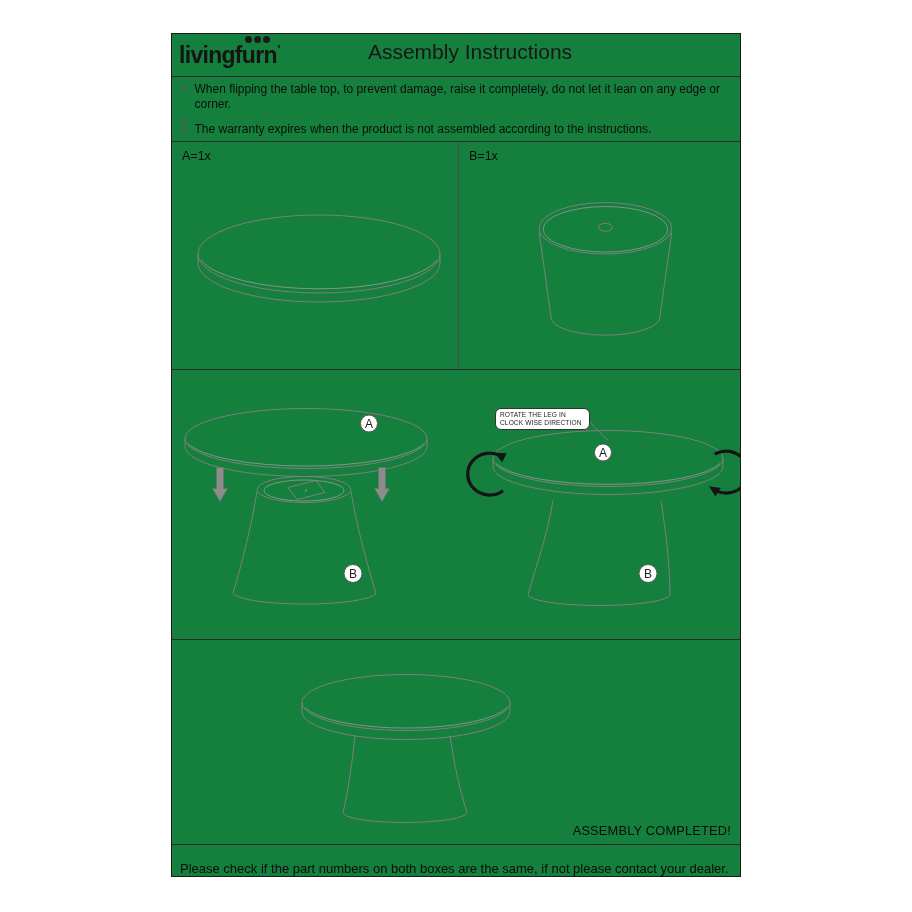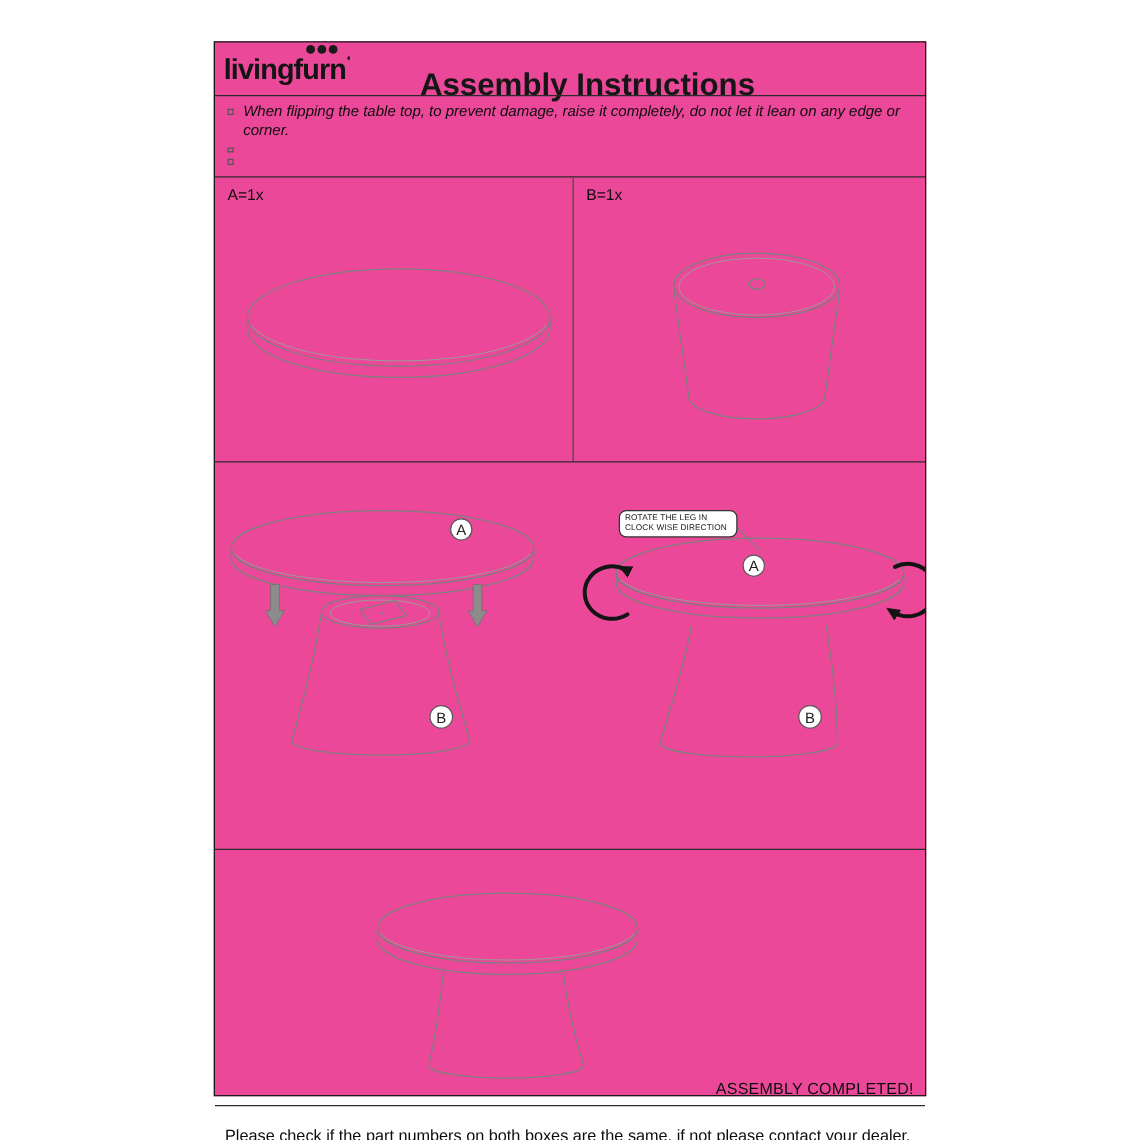--- a/index.html
+++ b/index.html
@@ -1,56 +1,56 @@
 <!DOCTYPE html>
 <html><head>
 <meta charset="utf-8">
 <style>
   * { margin:0; padding:0; box-sizing:border-box; }
   html,body { width:912px; height:912px; background:#ffffff; overflow:hidden;
     font-family:"Liberation Sans","DejaVu Sans",sans-serif; color:#111; }
 
   .doc { position:absolute; left:171px; top:33px; width:570px; height:844px;
-    border:1.5px solid #1a1a1a; background:#ec4899; }
+    border:1.5px solid #1a1a1a; background:#15803d; }
 
   .row { position:relative; width:100%; }
   .row + .row { border-top:1.5px solid #2a2a2a; }
 
   
   .row.header { height:42px; }
   .logo { position:absolute; left:7px; top:8px; }
   .logo-text { font-size:23px; font-weight:bold; letter-spacing:-0.7px; color:#141414; }
   .logo-dots { position:absolute; left:66px; top:-6px; display:flex; gap:2px; }
   .logo-dots span { width:7px; height:7px; border-radius:50%; background:#1a1a1a; display:inline-block; }
   .tm-dot { display:inline-block; width:2.5px; height:2.5px; border-radius:50%; background:#1a1a1a; vertical-align:top; margin-top:3px; margin-left:1px; }
-  .title { position:absolute; top:20px; left:calc(50% + 14px); transform:translateX(-50%);
-    font-size:25px; color:#161616; white-space:nowrap;font-weight:bold; }
+  .title { position:absolute; top:6px; left:calc(50% + 14px); transform:translateX(-50%);
+    font-size:21px; color:#161616; white-space:nowrap; }
 
   
   .row.bullets { height:65px; padding:5px 8px 0 9px; }
-  .warning { display:flex; align-items:flex-start; line-height:15.4px; font-size:12px; color:#0c0c0c;font-style:italic; }
+  .warning { display:flex; align-items:flex-start; line-height:15.4px; font-size:12px; color:#0c0c0c; }
   .sq { flex:0 0 auto; width:4.5px; height:4.5px; border:1px solid #555; margin:5px 8px 0 1px; }
 
   
   .row.parts { height:228px; display:flex; }
   .cell { position:relative; height:100%; }
   .cellA { width:287px; border-right:1.5px solid #4a4a4a; }
   .cellB { flex:1;text-decoration:underline; }
   .part-label { position:absolute; left:10px; top:7px; font-size:12.5px; color:#0c0c0c; z-index:2; }
   .cell svg, .fig svg, .row.completed > svg { position:absolute; inset:0; width:100%; height:100%; }
 
   
   .row.assembly { height:270px; display:flex; }
   .fig { position:relative; width:50%; height:100%; }
   .callout { position:absolute; left:39px; top:38px; width:95px; padding:2px 3px 2px 4px;
     border:1px solid #333; border-radius:6px; font-size:6.6px; line-height:8.2px;
     letter-spacing:0.1px; color:#1a1a1a; background:#fff; z-index:2; }
 
   
-  .row.completed { height:205px;margin-top:40px; }
+  .row.completed { height:205px; }
   .status { position:absolute; right:9px; bottom:6px; font-size:12.8px; color:#0c0c0c; letter-spacing:0.2px; }
 
   
   .row.footer { height:31.5px; display:flex; align-items:flex-end; padding:0 8px; font-size:13px; color:#0c0c0c; }
 
   
   svg .ln { fill:none; stroke:#7e7e7e; stroke-width:1; }
   svg .ln2 { fill:none; stroke:#9a9a9a; stroke-width:0.8; }
   svg .tag-c { fill:#fff; stroke:#5a5a5a; stroke-width:1; }
   svg .tag-t { fill:#222; font-size:12px; font-family:"Liberation Sans",sans-serif; }
@@ -78,20 +78,21 @@
   <div class="row bullets">
     <div class="warning">
       <span class="sq"></span>
       <span>When flipping the table top, to prevent damage, raise it completely, do not let it lean on any edge or corner.</span>
     </div>
     <div class="warning">
       <span class="sq"></span>
     </div>
     <div class="warning">
       <span class="sq"></span>
+      <span>The warranty expires when the product is not assembled according to the instructions.</span>
     </div>
   </div>
 
   <div class="row parts">
     <div class="cell cellA">
       <div class="part-label">A=1x</div>
       <svg viewBox="0 0 286 227" preserveAspectRatio="xMidYMid meet">
         <ellipse class="ln" cx="147" cy="112" rx="121" ry="39"></ellipse>
         <path class="ln" d="M 26 112 L 26 121 A 121 39 0 0 0 268 121 L 268 112"></path>
         <path class="ln2" d="M 29 118 A 121 37 0 0 0 265 118"></path>

